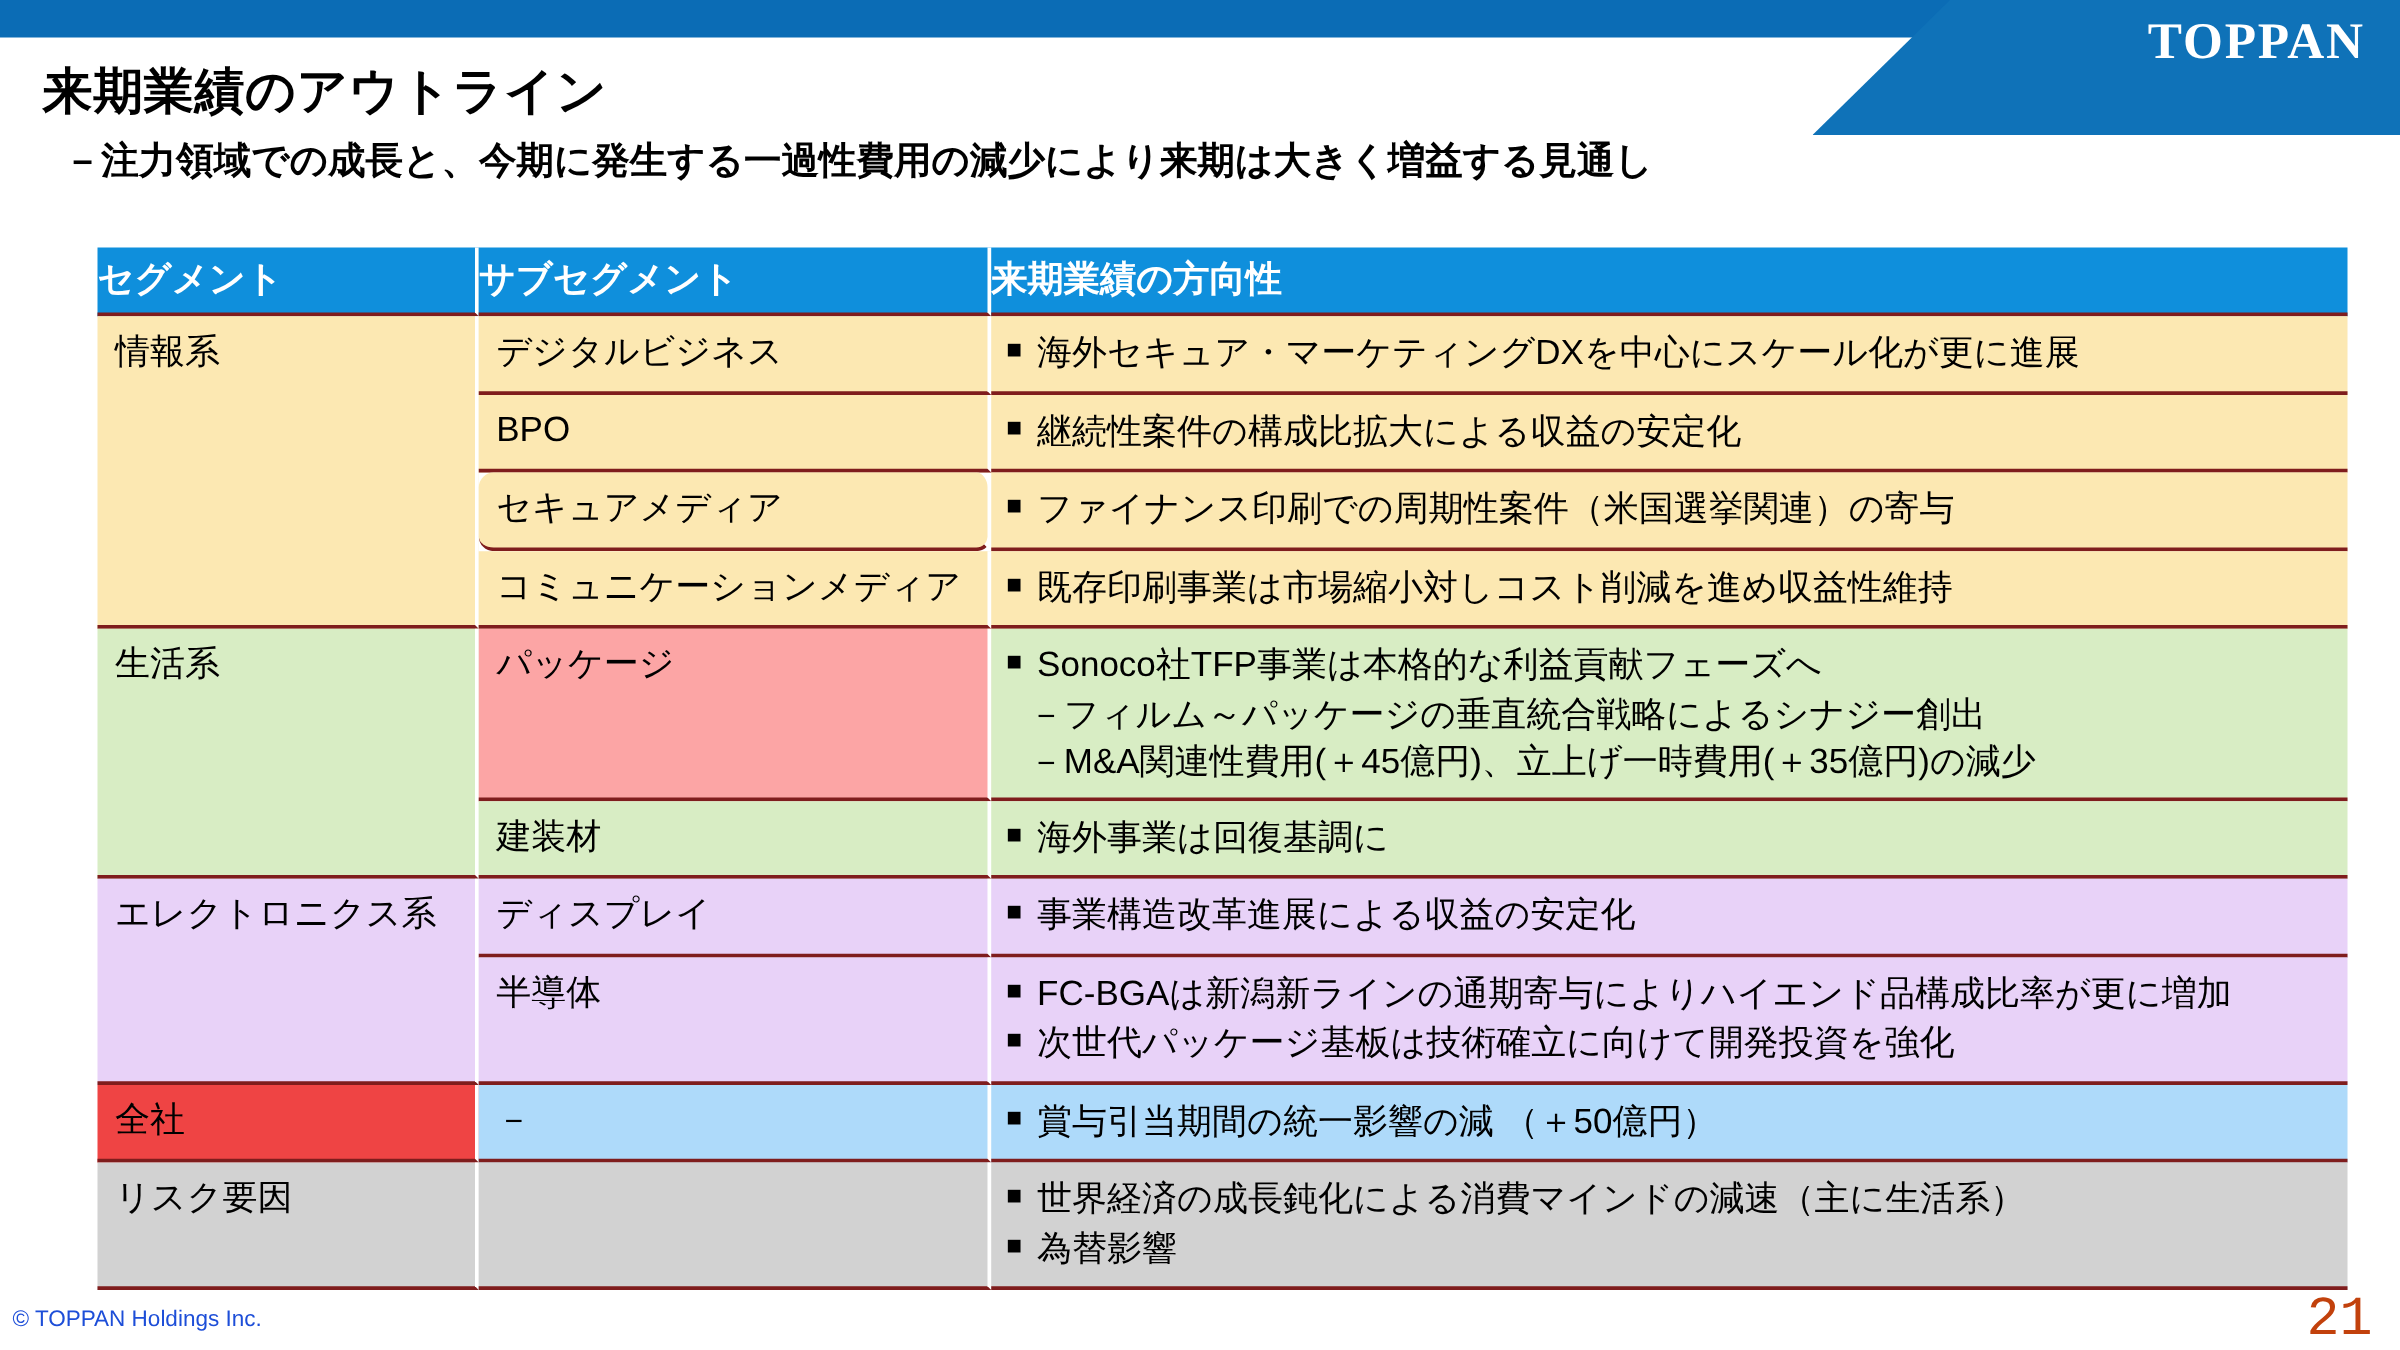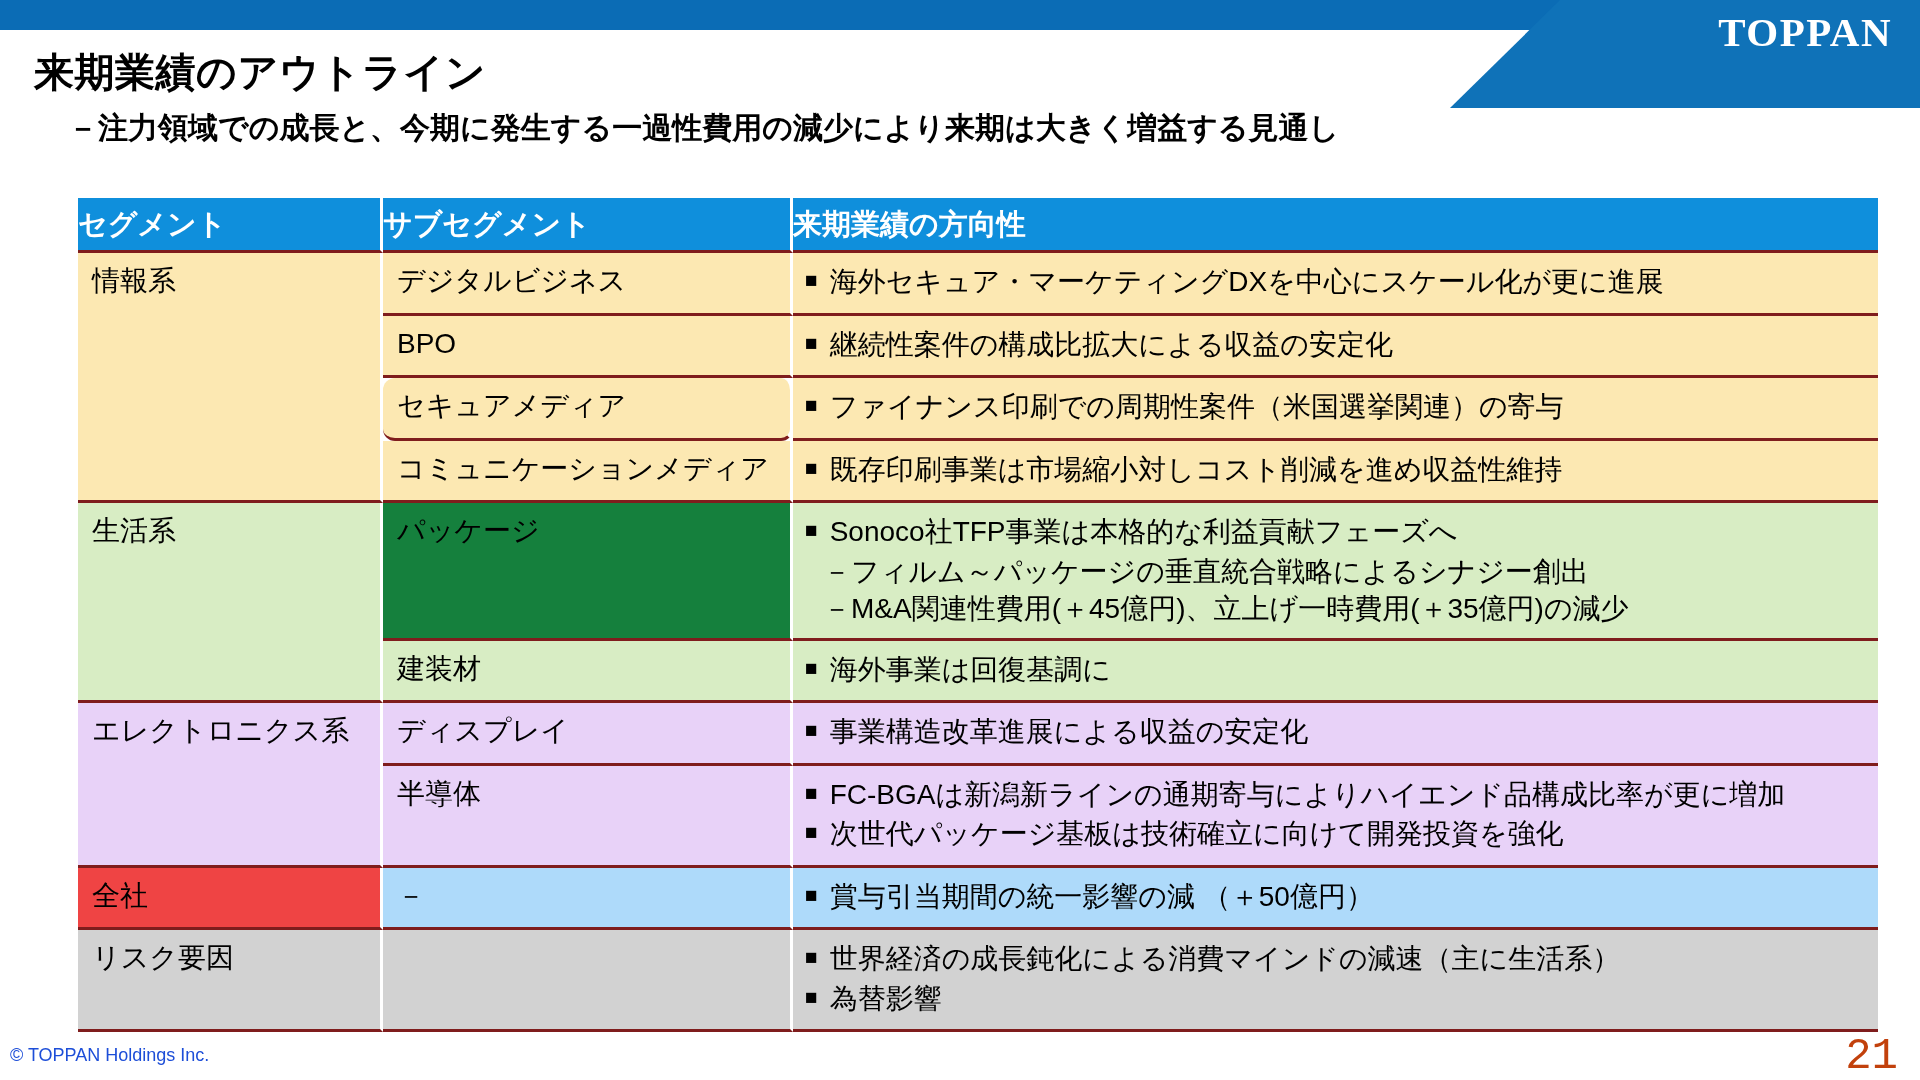--- a/index.html
+++ b/index.html
@@ -50,21 +50,21 @@
     left: 34px;
     top: 45px;
     font-size: 40px;
     font-weight: 700;
     letter-spacing: 0.5px;
     color: #000000;
     white-space: nowrap;
   }
   .subtitle {
     position: absolute;
-    left: 68px;
+    left: 51px;
     top: 108px;
     font-size: 30px;
     font-weight: 700;
     color: #000000;
     white-space: nowrap;
   }
 
   
   .table {
     position: absolute;
@@ -206,21 +206,21 @@
         <td class="sub" style="background: rgb(252, 232, 178);">コミュニケーションメディア</td>
         <td class="dir" style="background: rgb(252, 232, 178);">
           <div class="bullet-line">
             <span class="bullet-mark">■</span>
             <span class="bullet-text">既存印刷事業は市場縮小対しコスト削減を進め収益性維持</span>
           </div>
         </td>
       </tr>
       <tr>
         <td class="seg" rowspan="2" style="background: rgb(216, 237, 196);">生活系</td>
-        <td class="sub" style="background: #15803d; margin-top: 42px;">パッケージ</td>
+        <td class="sub" style="background: #fca5a5; margin-top: 42px;">パッケージ</td>
         <td class="dir" style="background: rgb(216, 237, 196);">
           <div class="bullet-line">
             <span class="bullet-mark">■</span>
             <span class="bullet-text">Sonoco社TFP事業は本格的な利益貢献フェーズへ</span>
           </div>
           <div class="sub-line">－フィルム～パッケージの垂直統合戦略によるシナジー創出</div>
           <div class="sub-line">－M&amp;A関連性費用(＋45億円)、立上げ一時費用(＋35億円)の減少</div>
         </td>
       </tr>
       <tr>

